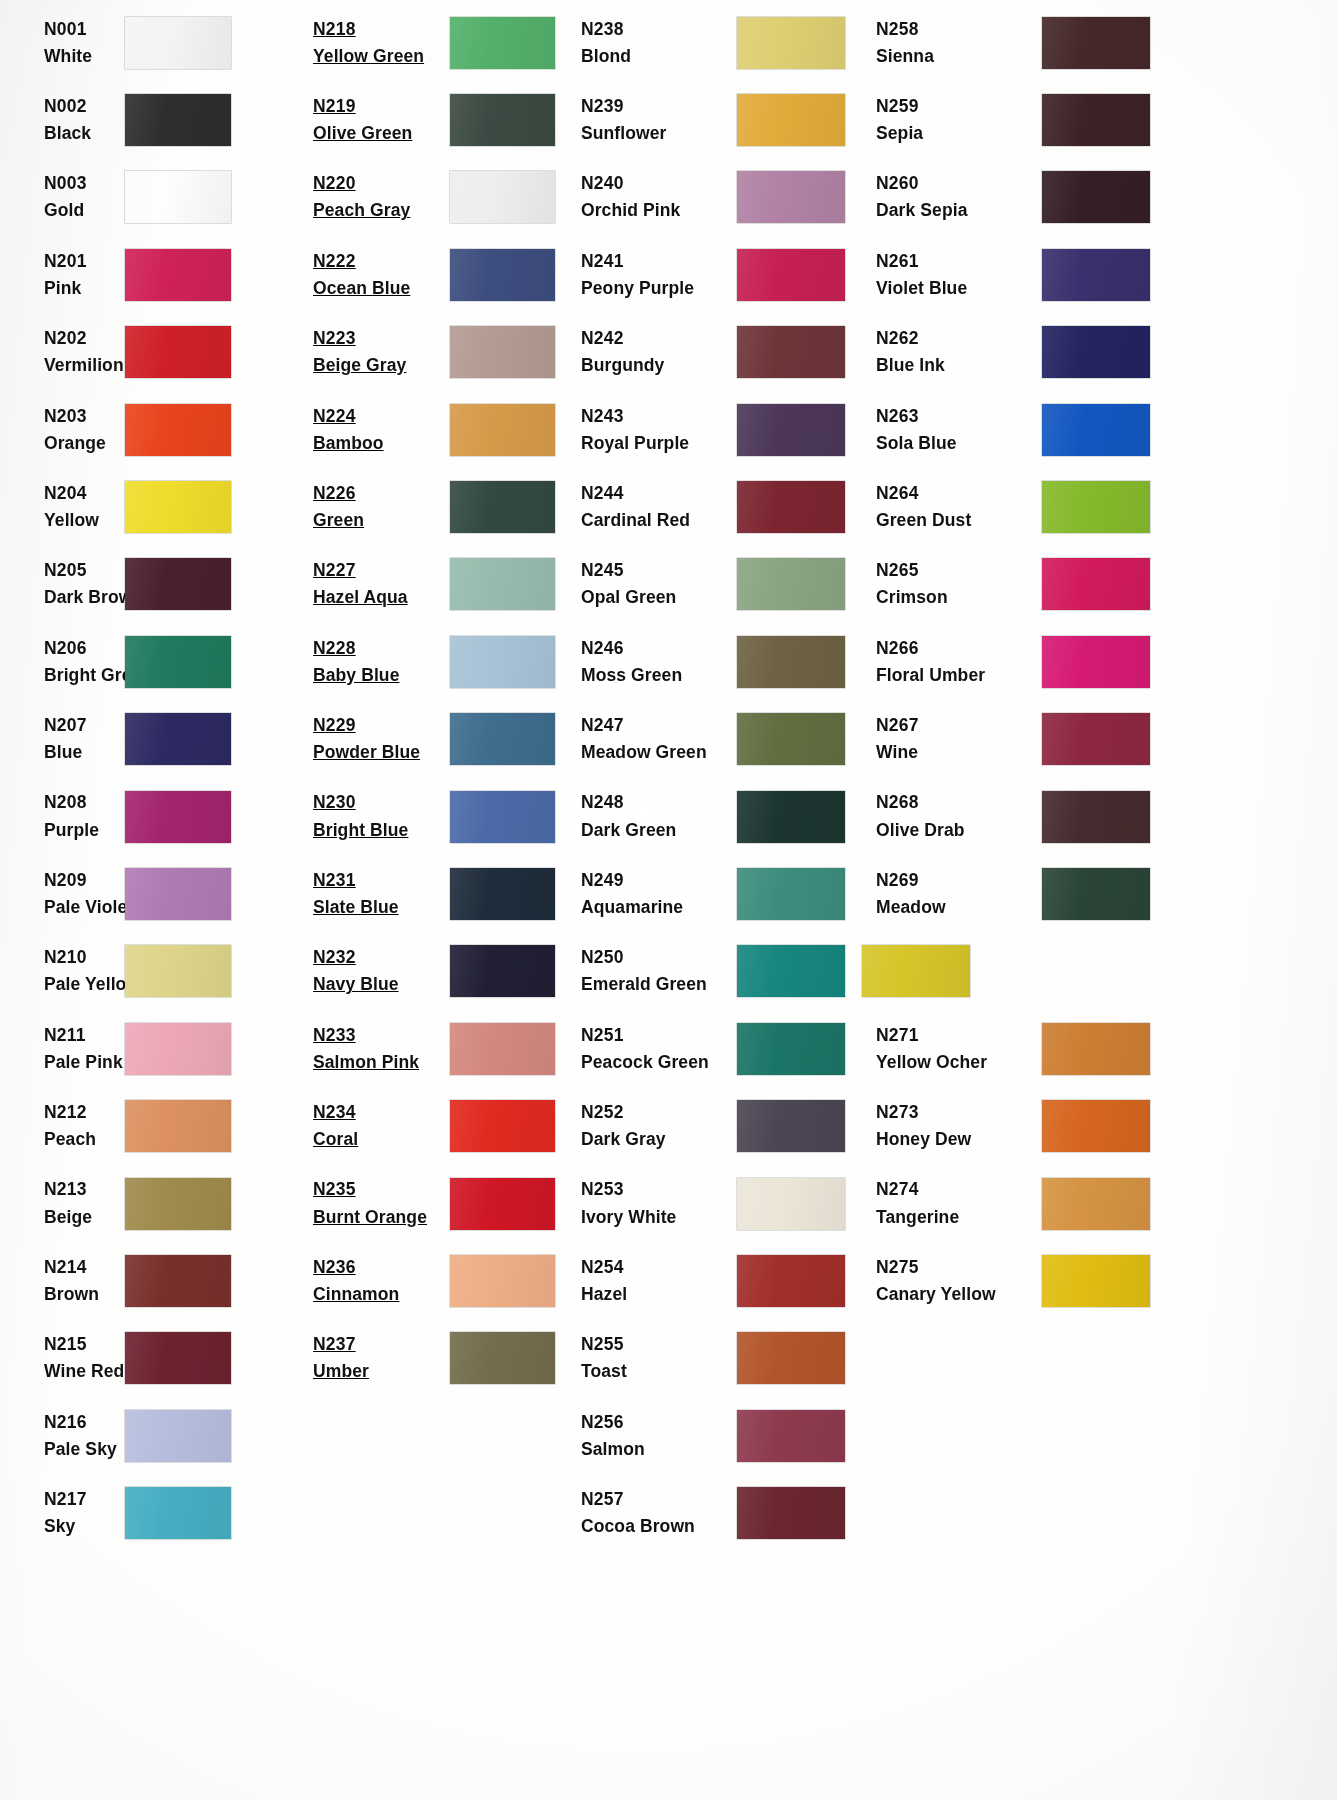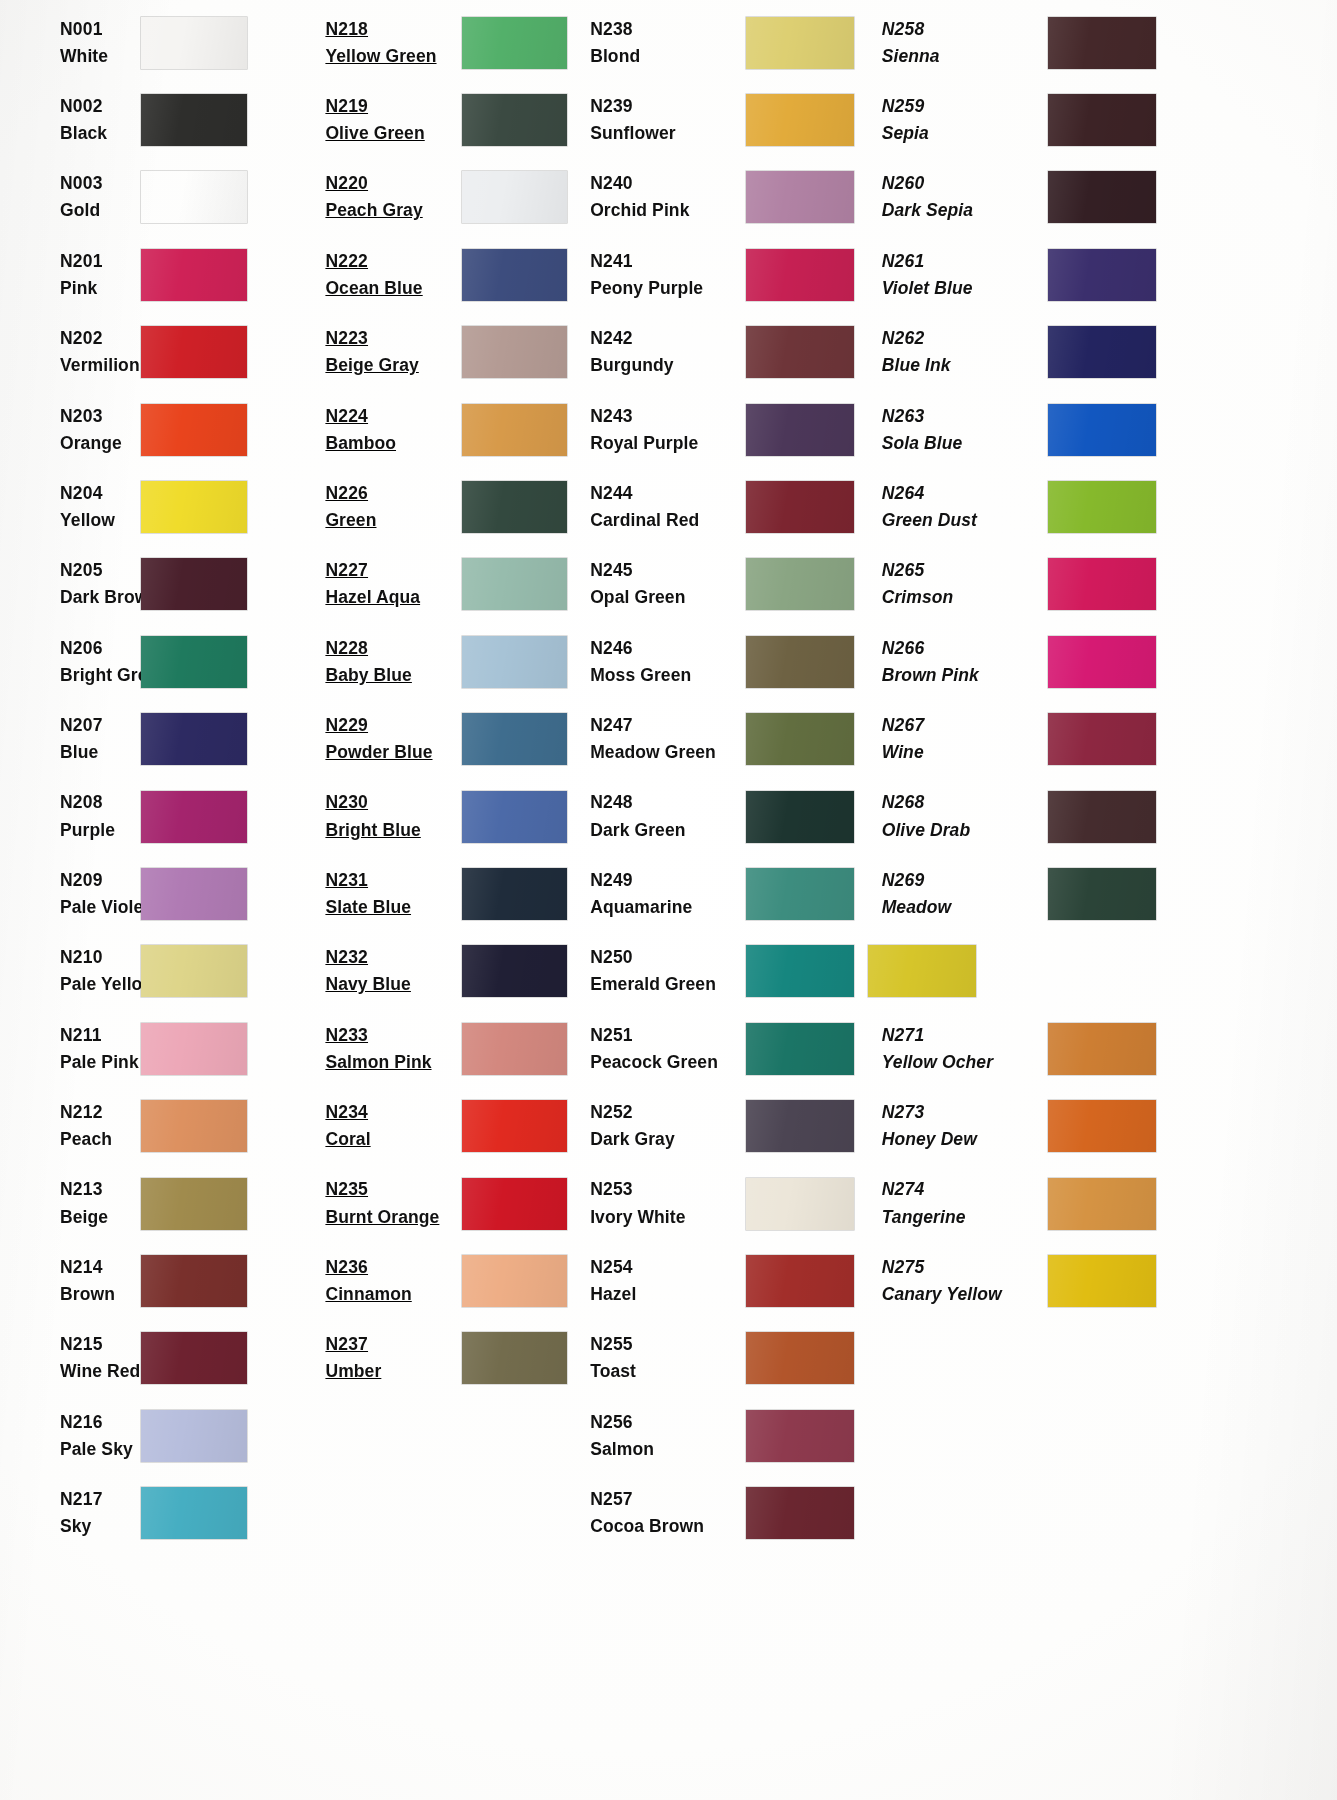--- a/index.html
+++ b/index.html
@@ -30,31 +30,30 @@
     background:
       linear-gradient(95deg, rgba(0,0,0,0.035) 0%, rgba(0,0,0,0) 12%, rgba(0,0,0,0) 88%, rgba(0,0,0,0.03) 100%);
   }
   #chart {
     position: absolute;
     inset: 0;
     display: flex;
     flex-direction: row;
     padding: 4px 0 0 0;
     box-sizing: border-box;
-    margin-left: 16px;
   }
   .column {
     position: relative;
     display: flex;
     flex-direction: column;
   }
   .col-0 { width: 300px; }
   .col-1 { width: 272px; text-decoration: underline; }
   .col-2 { width: 290px; }
-  .col-3 { width: 475px; font-style: italic; }
+  .col-3 { width: 475px; }
 
   .swatch-row {
     display: flex;
     flex-direction: row;
     align-items: center;
     height: 77.4px;
     box-sizing: border-box;
   }
   .labels {
     display: flex;
@@ -712,21 +711,21 @@
           <div class="code">N265</div>
           <div class="cname">Crimson</div>
         </div>
         <div class="swatch-wrap">
           <div class="swatch" style="background-color: rgb(210, 26, 92);"></div>
         </div>
       </div>
       <div class="swatch-row">
         <div class="labels">
           <div class="code">N266</div>
-          <div class="cname">Brown Pink</div>
+          <div class="cname">Floral Umber</div>
         </div>
         <div class="swatch-wrap">
           <div class="swatch" style="background-color: rgb(214, 26, 115);"></div>
         </div>
       </div>
       <div class="swatch-row">
         <div class="labels">
           <div class="code">N267</div>
           <div class="cname">Wine</div>
         </div>

